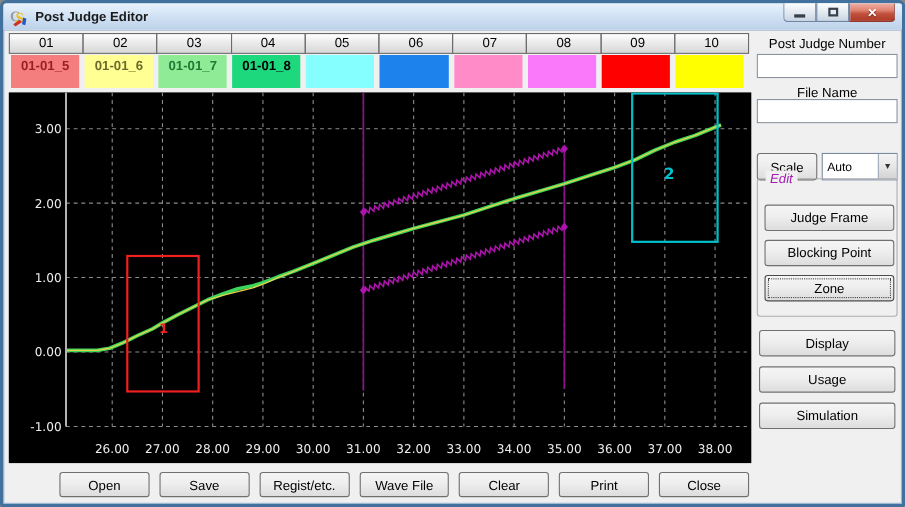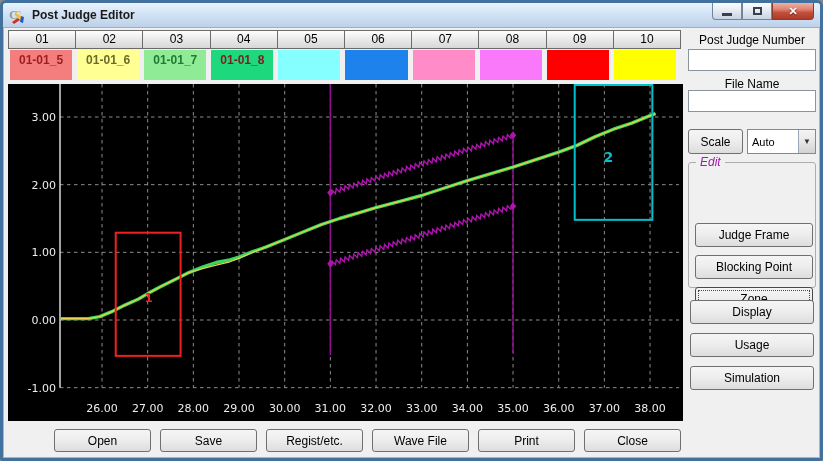--- a/index.html
+++ b/index.html
@@ -39,36 +39,36 @@
   .strip { width:62.1px; height:30px; font-size:12px; font-weight:bold; text-align:center;
            line-height:20px; cursor:default; }
 
   
   #chart { position:absolute; left:5px; top:81px; width:675px; height:337px; background:#000; }
 
   
   .rp-label { position:absolute; left:685px; width:128px; text-align:center; font-size:12px; color:#000; }
   .rp-input { position:absolute; left:685px; width:128px; height:22px; background:#fff;
               border:1px solid #8a939e; font-size:12px; padding:0 3px; }
-  .scale-row { position:absolute; left:685px; top:126px; width:128px; height:25px; display:flex; gap:4px; }
+  .scale-row { position:absolute; left:685px; top:136px; width:128px; height:25px; display:flex; gap:4px; }
   .scale-btn { width:55px; height:25px; }
   .combo { flex:1; height:25px; background:#fff; border:1px solid #7a8aa0; display:flex; align-items:center; }
   .combo-text { flex:1; font-size:11px; padding-left:4px; }
   .combo-arrow { width:17px; height:100%; border-left:1px solid #9aa8b8;
                  background:linear-gradient(#f4f4f4,#e8e8e8 45%,#d2d2d2);
                  display:flex; align-items:center; justify-content:center;
                  font-size:8px; color:#333; }
   .groupbox { position:absolute; left:685px; top:159px; width:128px; height:126px;
               border:1px solid #adadad; border-radius:3px; }
   .groupbox-legend { position:absolute; top:-8px; left:7px; background:#f0f0f0; padding:0 4px;
                      font-size:12px; color:#a21caf;font-style:italic; }
   .btn { background:linear-gradient(#f5f5f5,#eeeeee 45%,#dddddd); border:1px solid #707070;
          border-radius:3px; font-size:12px; color:#000; text-align:center; cursor:default;
          font-family:"Liberation Sans", sans-serif; display:flex; align-items:center; justify-content:center; }
-  .rp-btn { position:absolute; left:692px; width:118px; height:24px;margin-top:37px; }
+  .rp-btn { position:absolute; left:692px; width:118px; height:24px; }
   .rp-btn2 { position:absolute; left:687px; width:124px; height:24px; }
   .focused { outline:1px dotted #444; outline-offset:-4px; border-color:#4a4a4a; }
 
   
   #bottom-row { position:absolute; left:5px; top:426px; width:673px; height:23px; display:flex; gap:9px;padding-left:46px; }
   #bottom-row .btn { flex:1; height:23px; }
 </style>
 </head>
 <body>
 
@@ -105,21 +105,21 @@
         <div class="tab">06</div>
         <div class="tab">07</div>
         <div class="tab">08</div>
         <div class="tab">09</div>
         <div class="tab">10</div>
       </div>
     <div id="strips-row">
         <div class="strip" style="background: rgb(244, 126, 126); color: rgb(156, 31, 31);">01-01_5</div>
         <div class="strip" style="background: rgb(255, 255, 148); color: rgb(107, 107, 42);">01-01_6</div>
         <div class="strip" style="background: rgb(143, 235, 150); color: rgb(31, 122, 51);">01-01_7</div>
-        <div class="strip" style="background: rgb(30, 216, 126); color: #7f1d1d;">01-01_8</div>
+        <div class="strip" style="background: rgb(30, 216, 126); color: #000000;">01-01_8</div>
         <div class="strip" style="background: rgb(133, 255, 255); color: rgb(0, 0, 0);"></div>
         <div class="strip" style="background: rgb(30, 130, 236); color: rgb(0, 0, 0);"></div>
         <div class="strip" style="background: rgb(255, 140, 200); color: rgb(0, 0, 0);"></div>
         <div class="strip" style="background: rgb(250, 120, 250); color: rgb(0, 0, 0);"></div>
         <div class="strip" style="background: rgb(255, 0, 0); color: rgb(0, 0, 0);"></div>
         <div class="strip" style="background: rgb(255, 255, 0); color: rgb(0, 0, 0);"></div>
       </div>
 
     <div id="chart">
       <svg id="chart-svg" width="675" height="337" viewBox="0 0 675 337">
@@ -199,17 +199,18 @@
 
     <div class="btn rp-btn2" style="top:297px;">Display</div>
     <div class="btn rp-btn2" style="top:330px;">Usage</div>
     <div class="btn rp-btn2" style="top:363px;">Simulation</div>
 
     <div id="bottom-row">
         <div class="btn">Open</div>
         <div class="btn">Save</div>
         <div class="btn">Regist/etc.</div>
         <div class="btn">Wave File</div>
+        <div class="btn">Clear</div>
         <div class="btn">Print</div>
         <div class="btn">Close</div>
       </div>
   </div>
 </div>
 
 </body></html>

